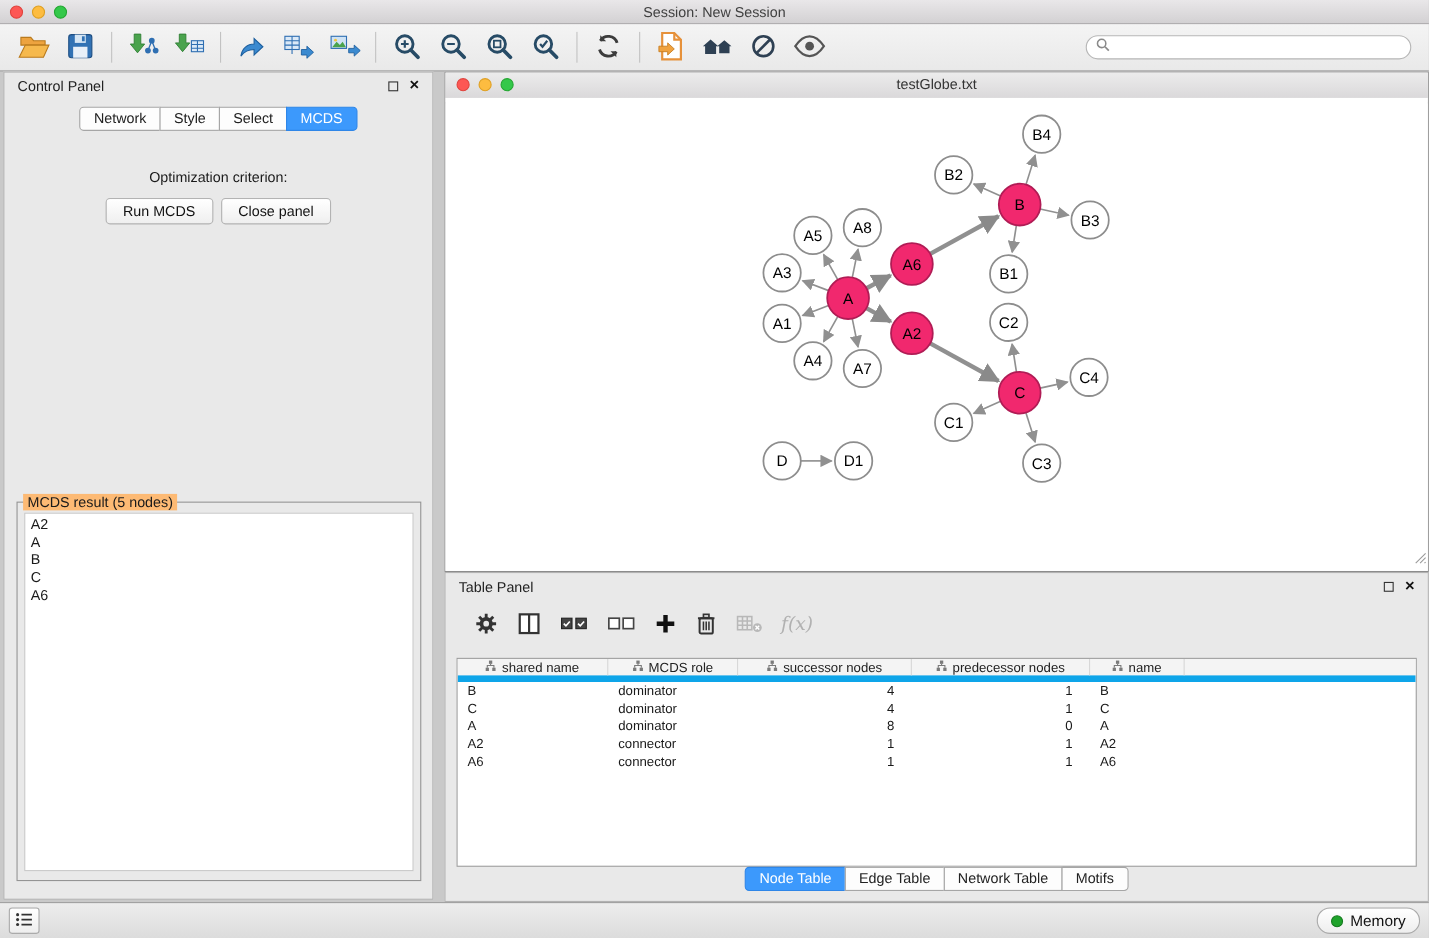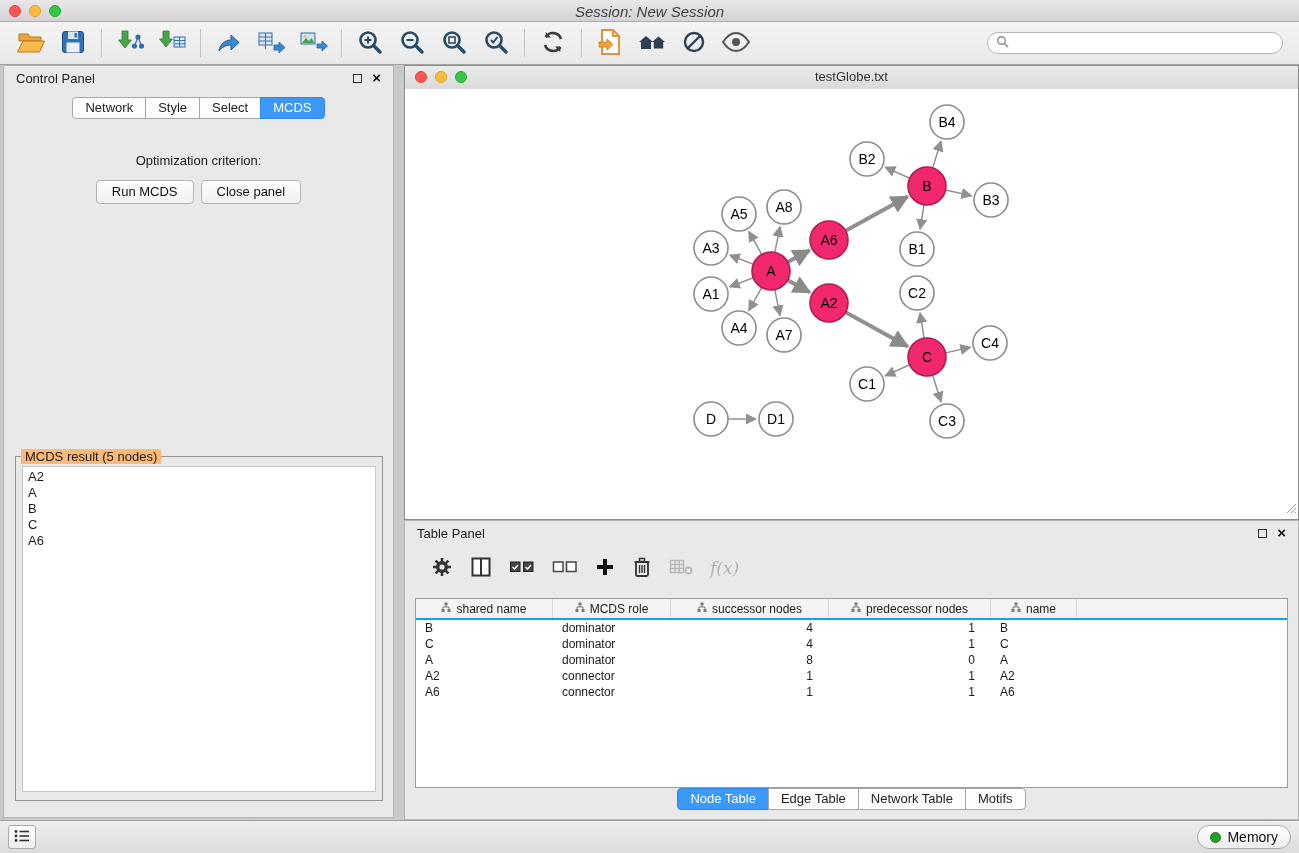--- a/index.html
+++ b/index.html
@@ -8,21 +8,21 @@
 
   
   .titlebar { position:absolute; top:0; left:0; right:0; height:22px;
     background:linear-gradient(#e9e7e9,#d3d1d3); border-bottom:1px solid #aeacae; }
   .traffic { position:absolute; left:9px; top:5px; display:flex; gap:8px; }
   .tl { width:12px; height:12px; border-radius:50%; display:inline-block; }
   .tl.red    { background:#fd5754; border:1px solid #e0443e; }
   .tl.yellow { background:#fdbc40; border:1px solid #dfa023; }
   .tl.green  { background:#34c84a; border:1px solid #24a732; }
   .titlebar .title { position:absolute; left:0; right:0; top:3px; text-align:center;
-    font-size:15px; color:#414141;font-style:italic; }
+    font-size:13px; color:#414141; }
 
   
   .toolbar { position:absolute; top:22px; left:0; right:0; height:43px;
     background:linear-gradient(#f4f4f4,#e9e9e9); border-bottom:1px solid #a3a3a3;
     display:flex; align-items:center; padding:0 10px; }
   .tbtn { width:42px; height:38px; display:flex; align-items:center; justify-content:center;
     background:none; border:none; cursor:default; }
   .tsep { width:1px; height:28px; background:#c2c2c2; margin:0 7px; }
   .searchbox { margin-left:auto; margin-right:6px; width:296px; height:22px;
     background:#fff; border:1px solid #b6b6b6; border-radius:12px;
@@ -80,21 +80,21 @@
   .resize-grip { position:absolute; right:1px; bottom:1px; }
 
   
   #table-panel { left:404px; top:520px; width:895px; height:300px; }
   .tp-toolbar { display:flex; align-items:center; gap:17px; padding:10px 0 8px 26px; }
   .tp-btn { background:none; border:none; display:flex; align-items:center; justify-content:center;
     height:26px; }
   .fx-label { font-family:"DejaVu Serif", serif; font-style:italic; font-size:17px; color:#b1b1b1; }
   .data-table { position:absolute; left:10px; right:10px; top:77px; height:190px;
     background:#fff; border:1px solid #9c9c9c; overflow:hidden; }
-  .thead { display:flex; height:21px; background:#f4f4f4; border-bottom:2px solid #0ea5e9;text-align:right; }
+  .thead { display:flex; height:21px; background:#f4f4f4; border-bottom:6px solid #0ea5e9;text-align:right; }
   .th { display:flex; align-items:center; justify-content:center; gap:5px; font-size:12px;
     color:#222; border-right:1px solid #d8d8d8; }
   .tr { display:flex; height:16px; align-items:center; }
   .td { font-size:12px; padding-left:9px; overflow:hidden; white-space:nowrap; }
   .td.num { text-align:right; padding-left:0; padding-right:16px; }
   .c0 { width:137px; } .c1 { width:118px; } .c2 { width:158px; } .c3 { width:162px; }
   .c4 { width:86px; } .crest { flex:1; border-right:none; }
   .tp-tabs { position:absolute; left:0; right:0; bottom:9px; }
 
   

